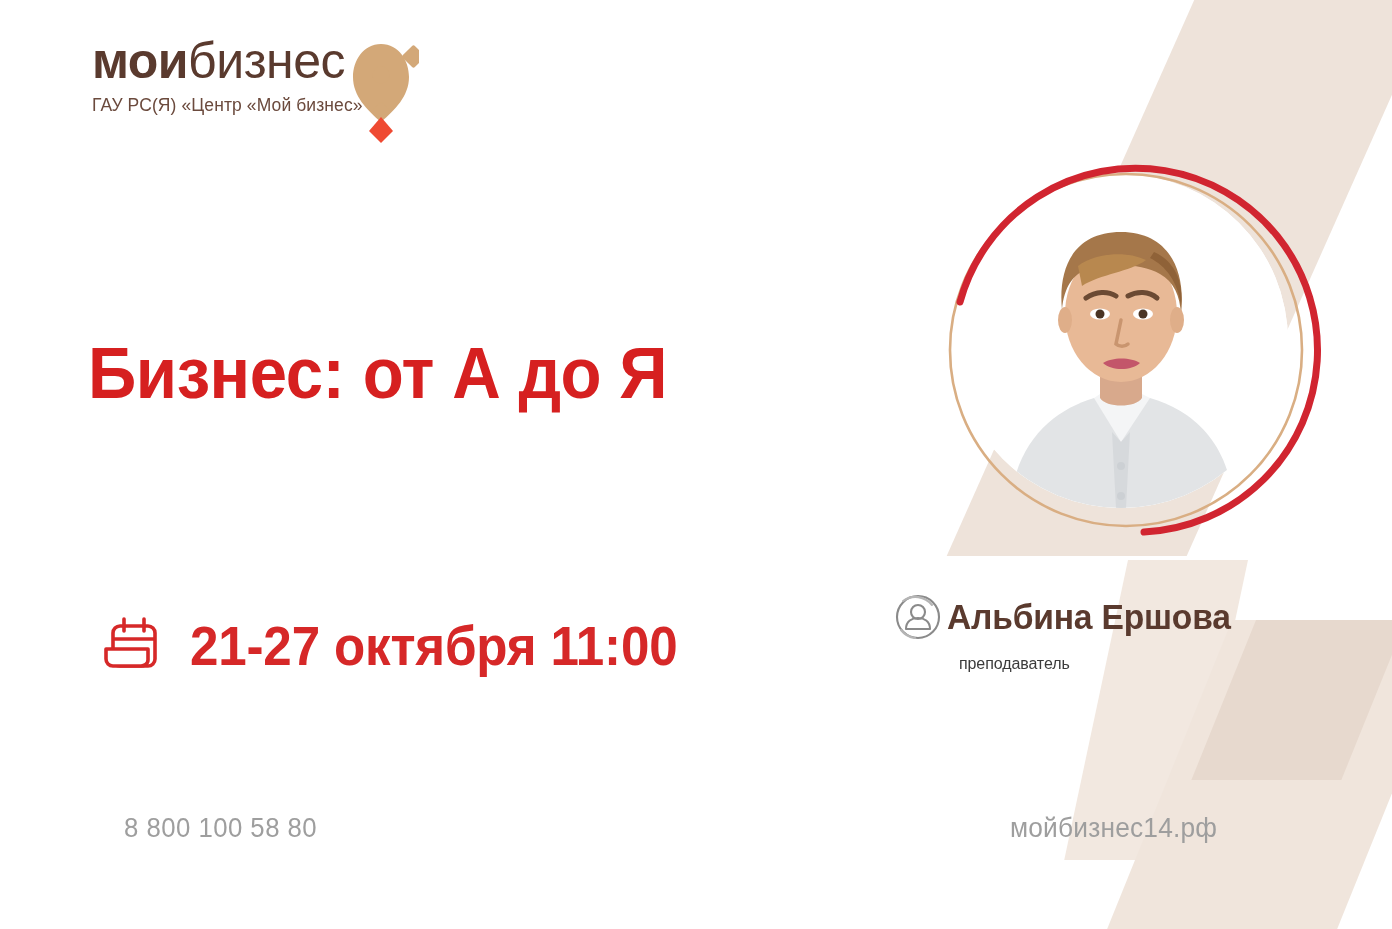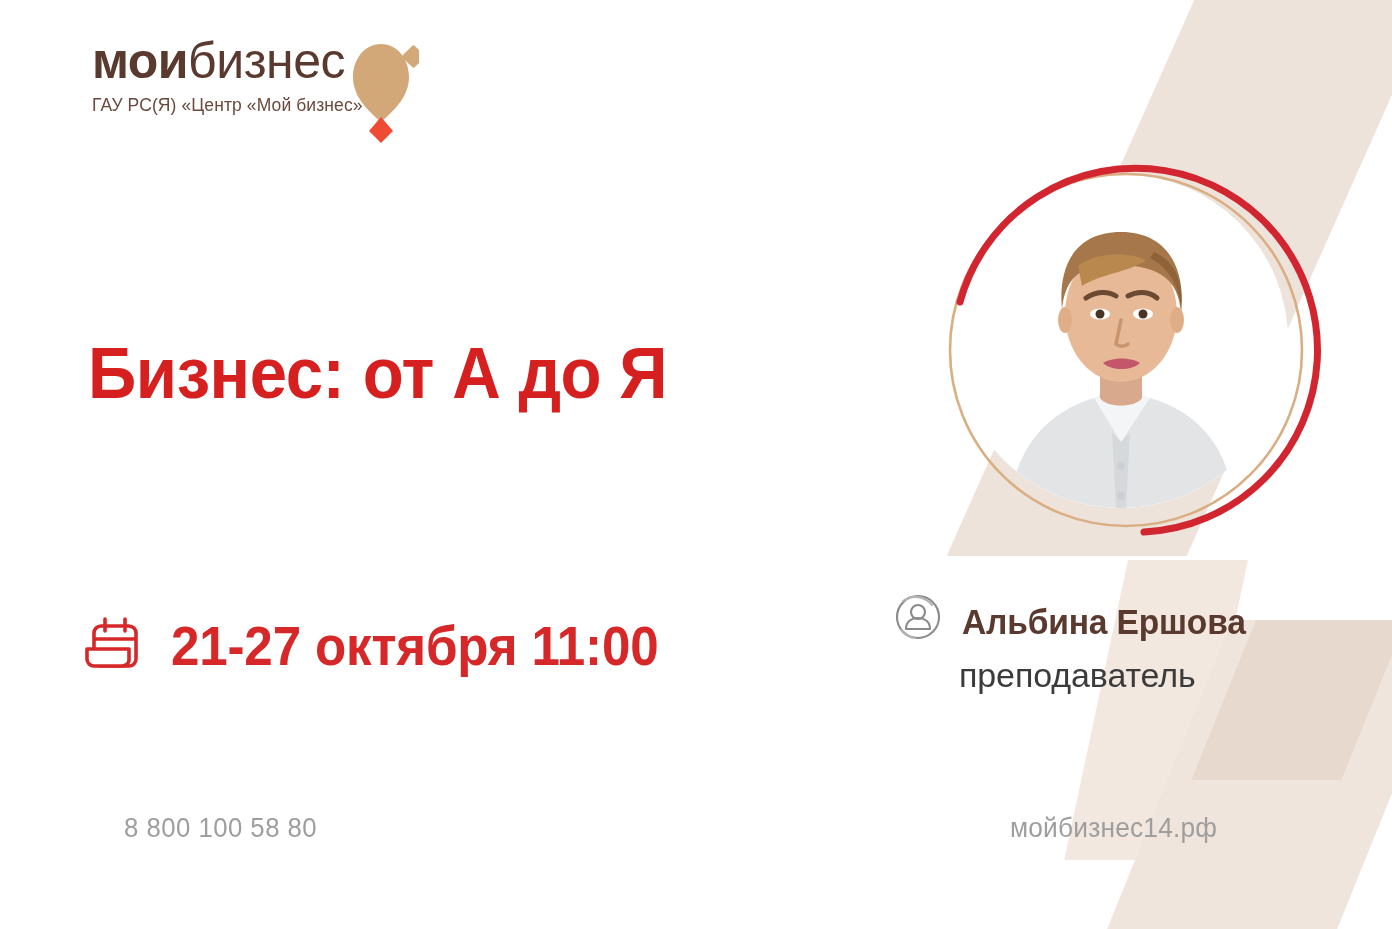--- a/index.html
+++ b/index.html
@@ -125,21 +125,21 @@
     letter-spacing: -0.5px;
     transform: scaleX(0.92);
     transform-origin: left center;
     white-space: nowrap;
   }
 
   
   .date-row {
     position: absolute;
     top: 614px;
-    left: 85px;
+    left: 104px;
     display: flex;
     align-items: center;
     gap: 28px;
   }
   .cal-icon { flex: none; }
   .date-text {
     font-size: 55px;
     font-weight: 700;
     color: #d62828;
     letter-spacing: -0.2px;
@@ -174,37 +174,37 @@
 
   
   .speaker {
     position: absolute;
     top: 592px;
     left: 893px;
     width: 420px;
   }
   .speaker-head {
     display: flex;
-    align-items: flex-end;
-    gap: 19px;
+    align-items: center;
+    gap: 4px;
   }
   .person-icon { flex: none; }
   .speaker-name {
     font-size: 35px;
     font-weight: 700;
     color: #5a3a2e;
     letter-spacing: -0.2px;
     transform: scaleX(0.96);
     transform-origin: left center;
     white-space: nowrap;
   }
   .speaker-role {
     margin-top: 12px;
     margin-left: 66px;
-    font-size: 34px;
+    font-size: 16px;
     line-height: 1.26;
     color: #3b3b3b;
     letter-spacing: -0.1px;
   }
 
   
   .phone {
     position: absolute;
     top: 812px;
     left: 124px;

